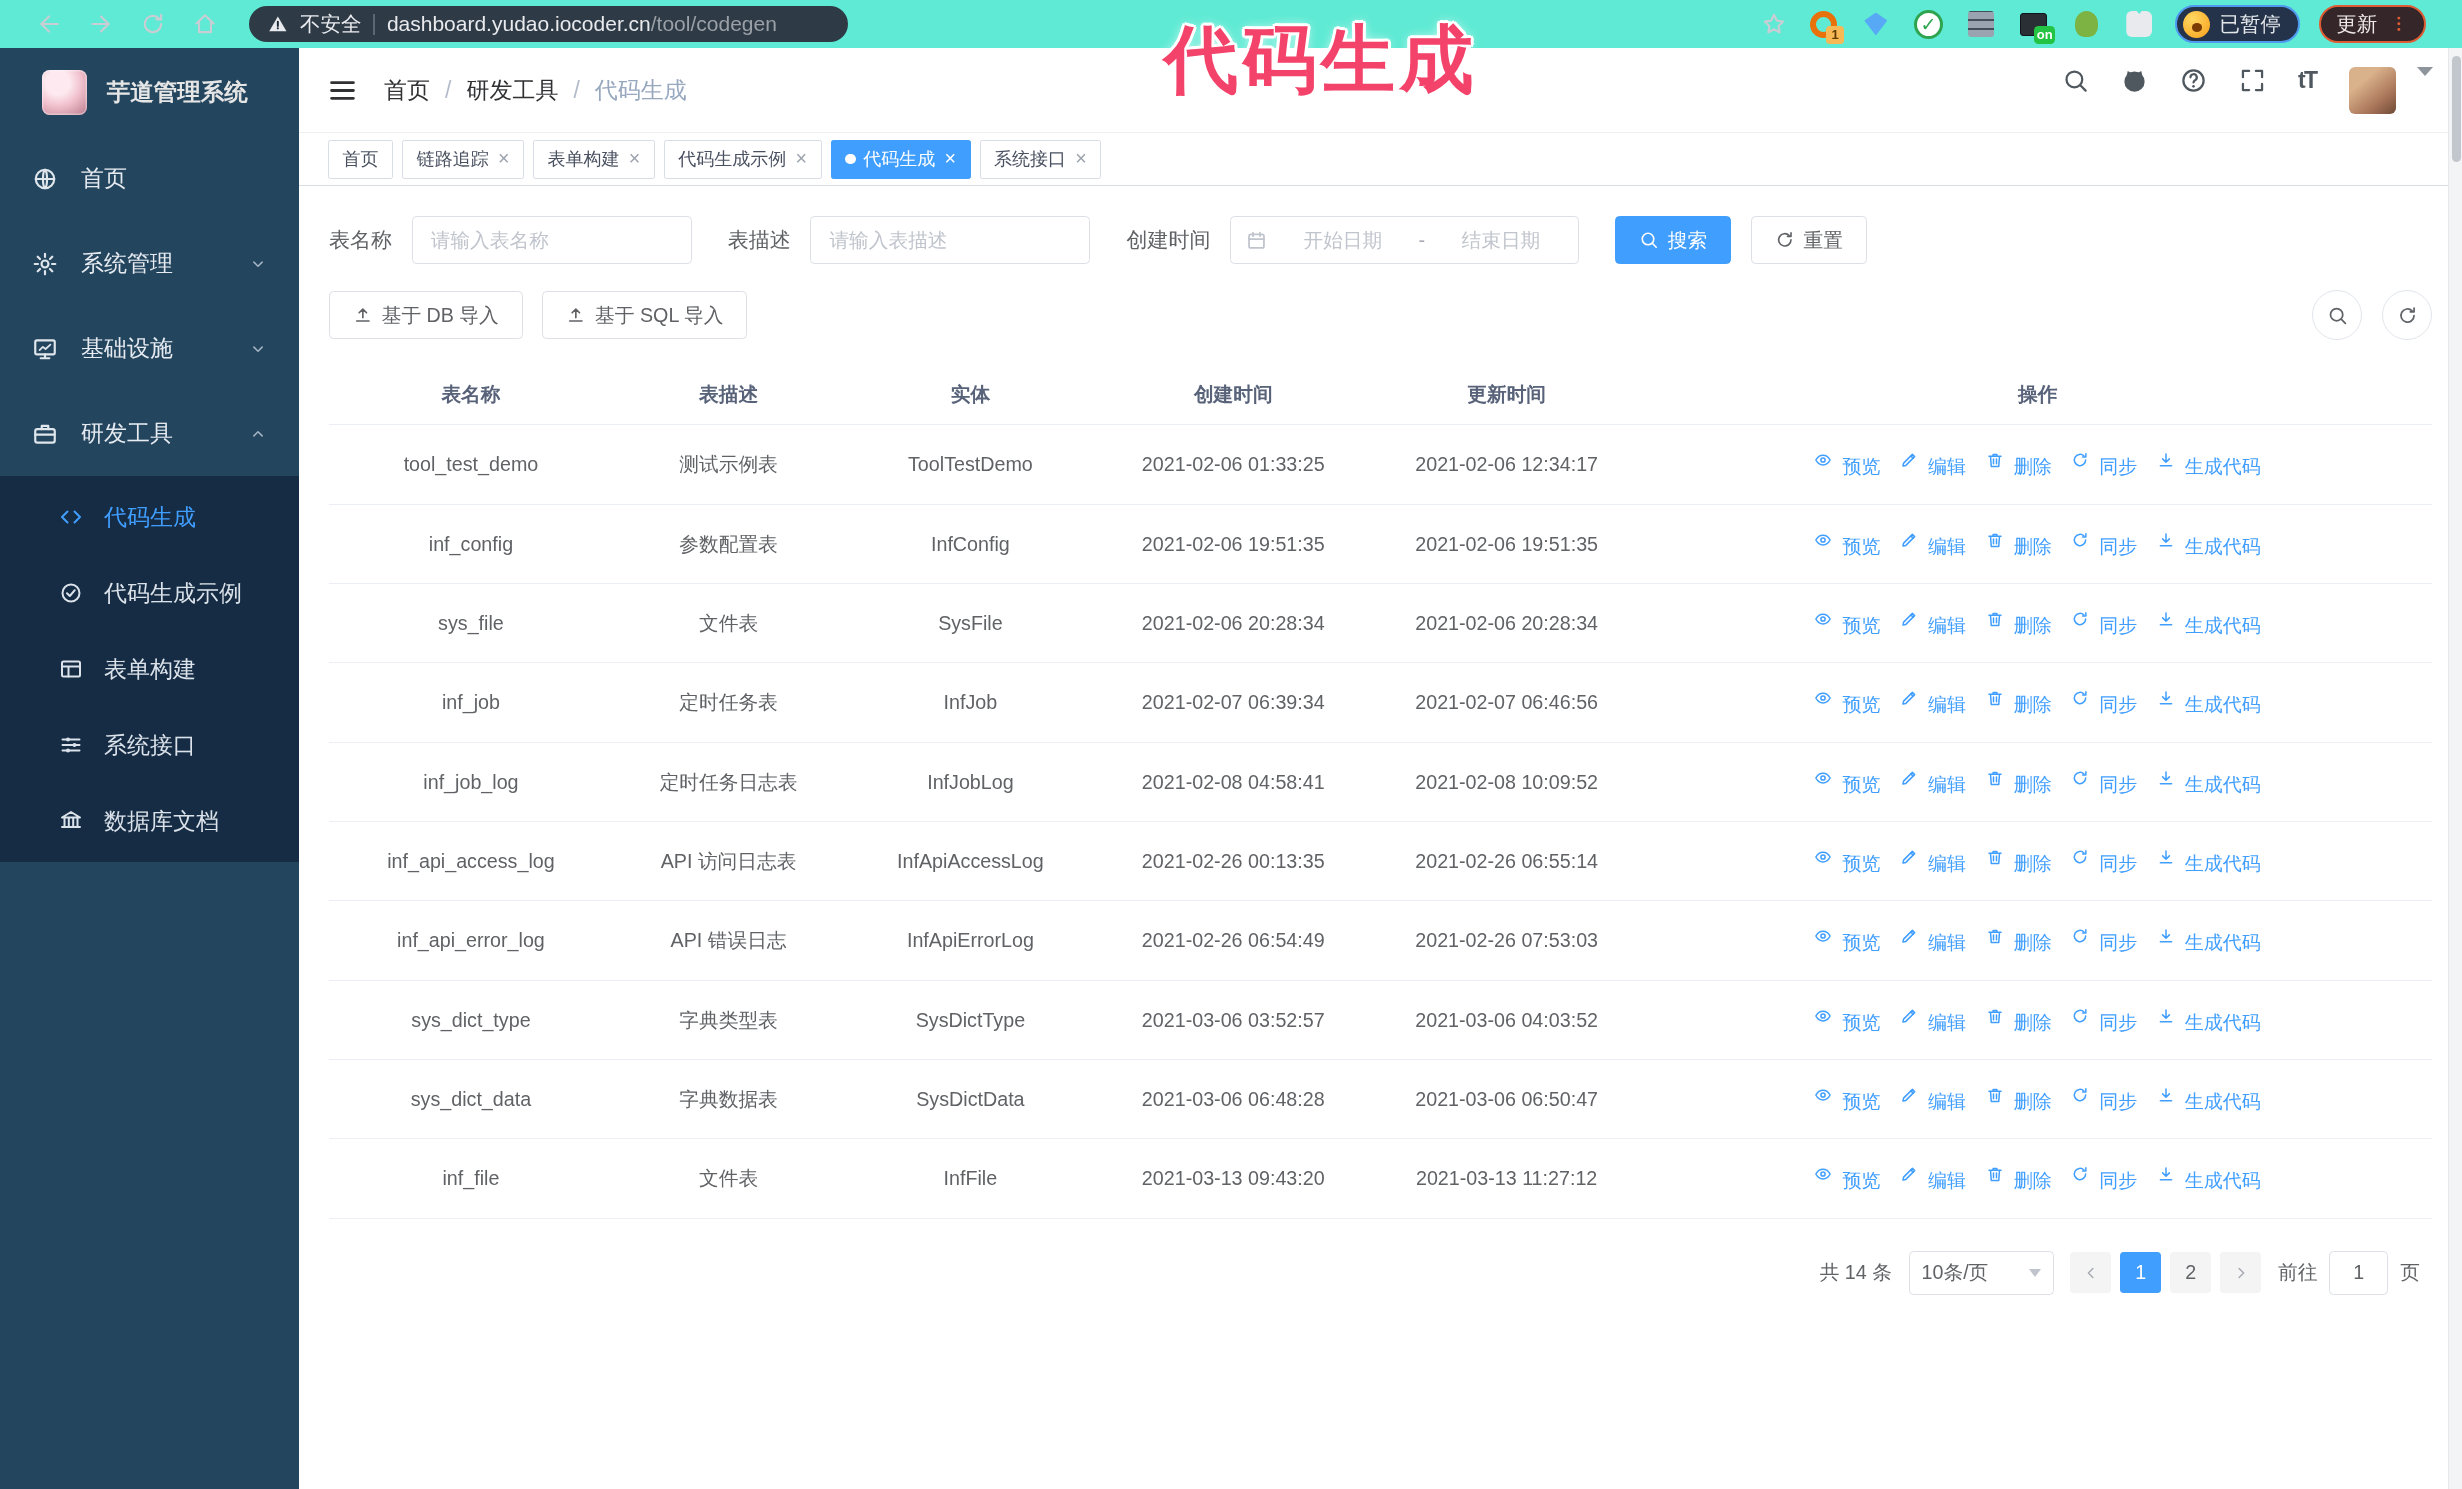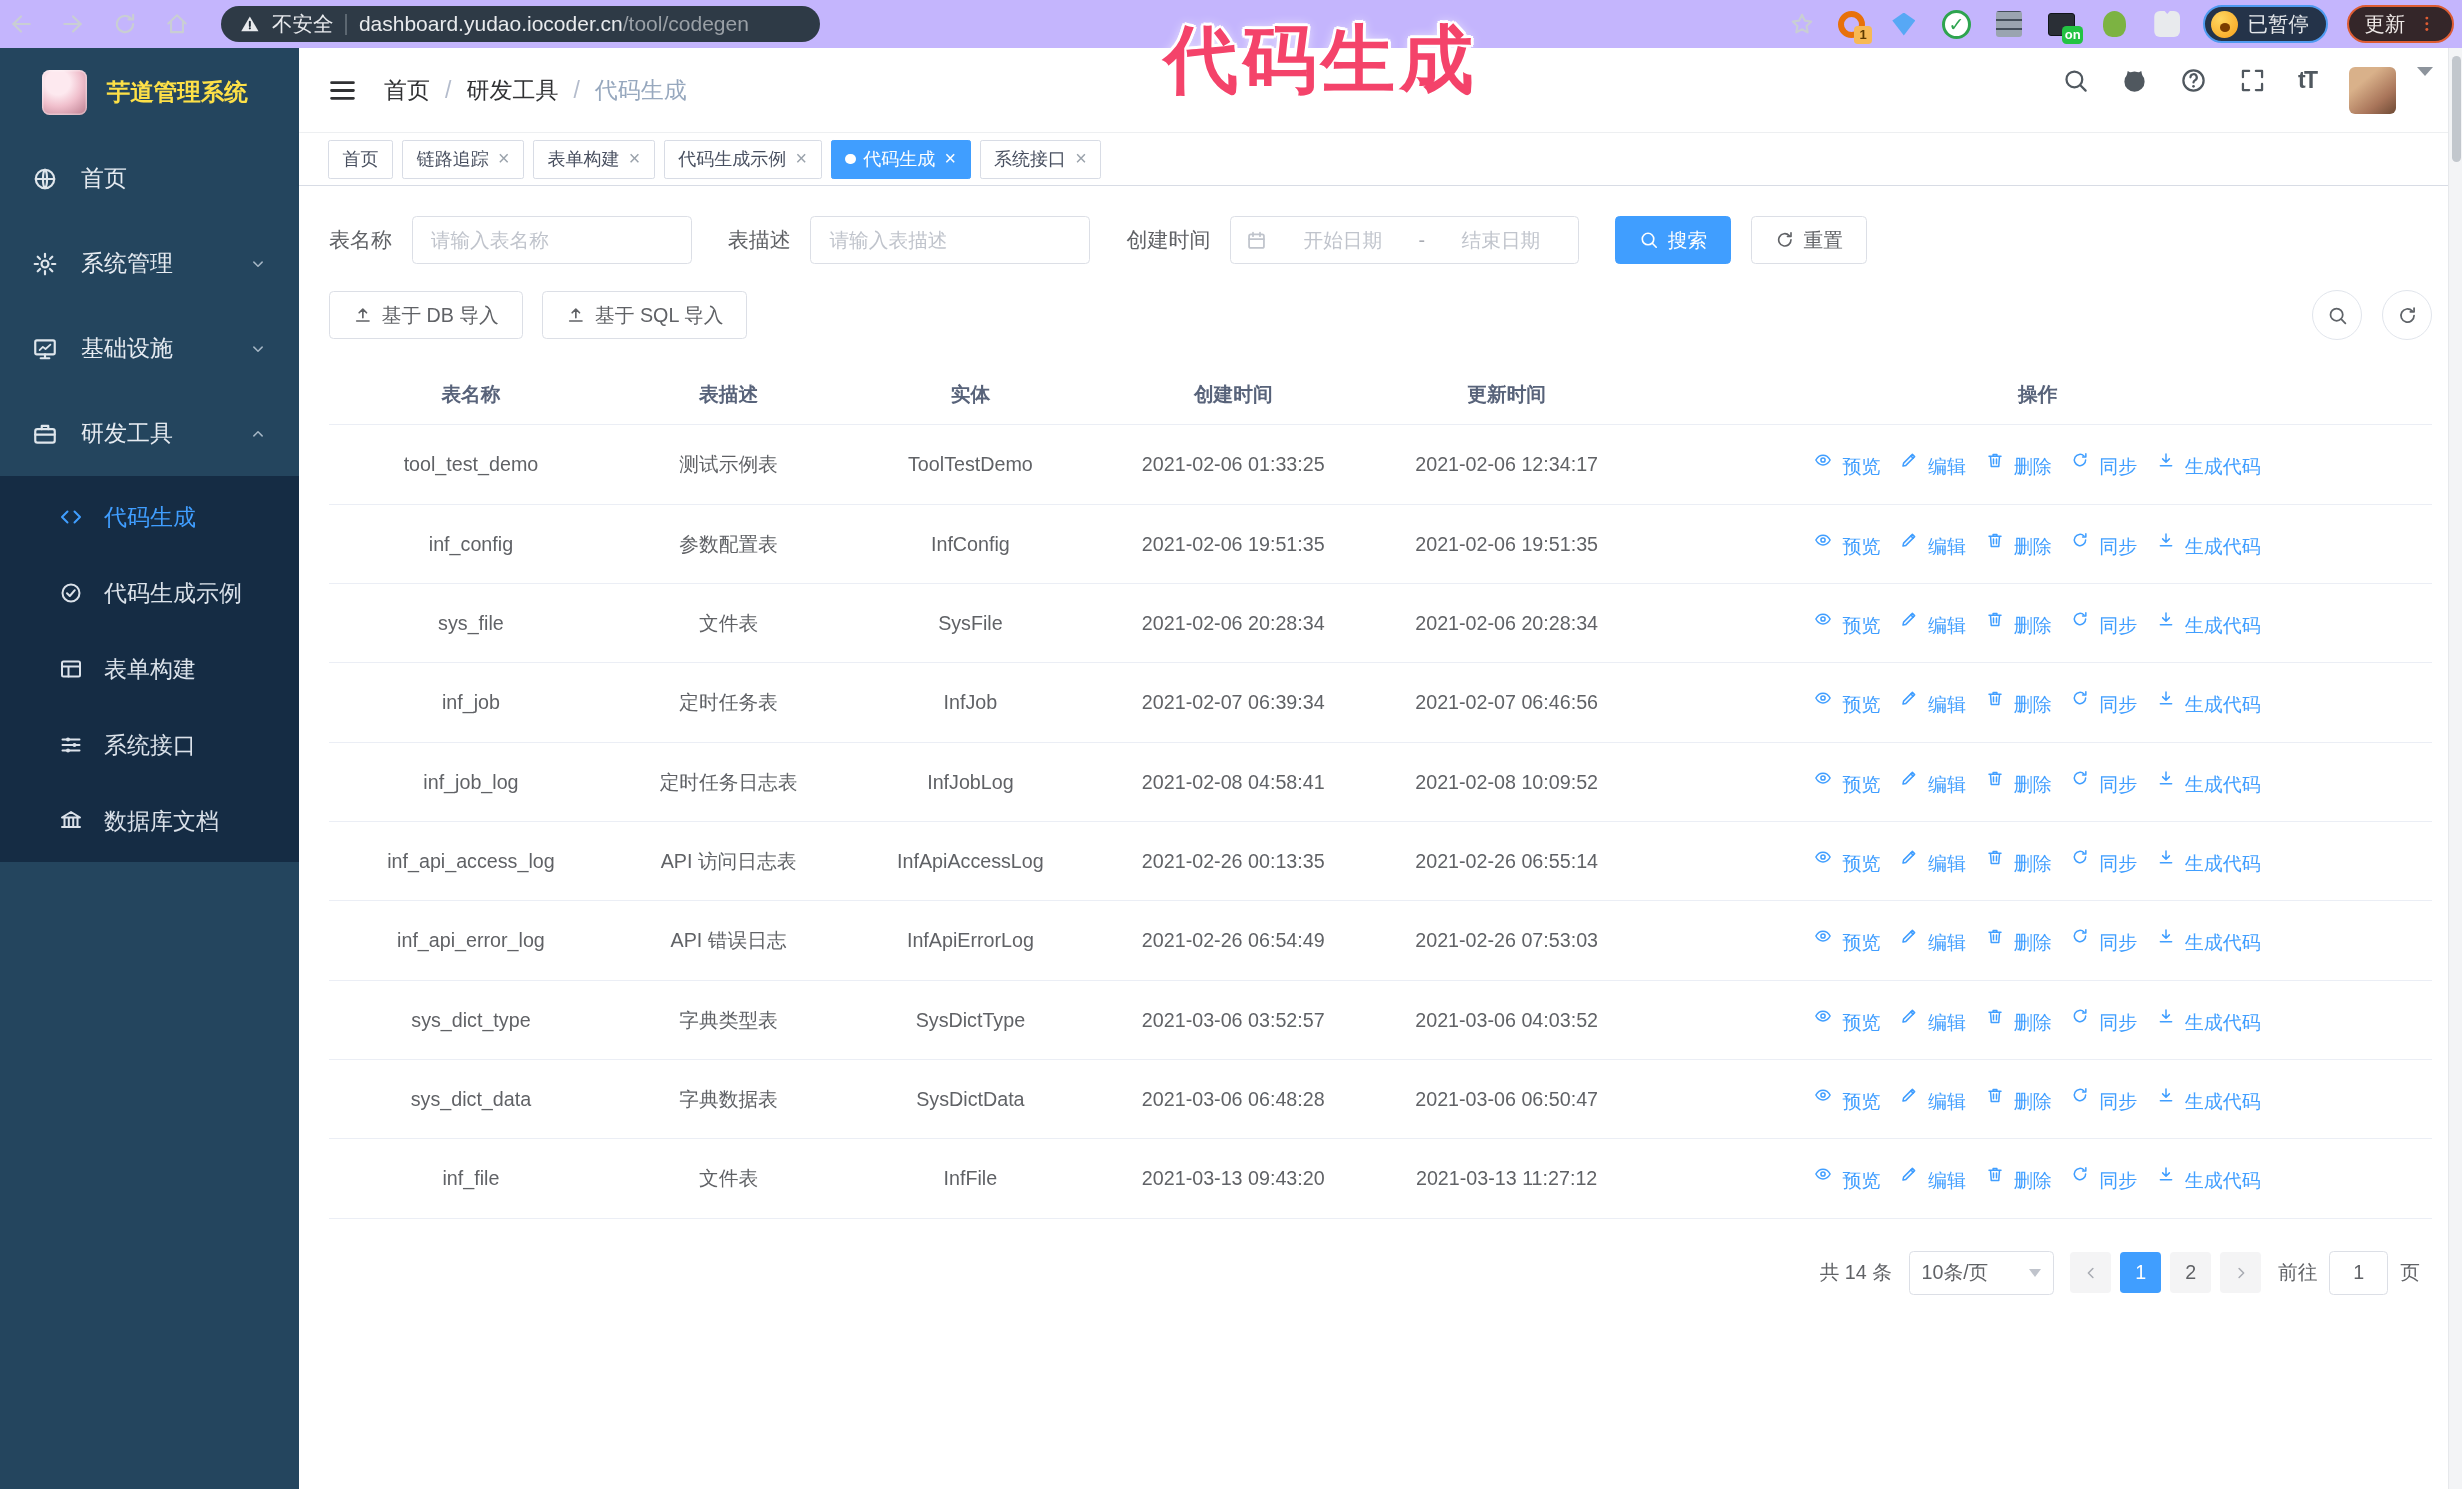--- a/index.html
+++ b/index.html
@@ -2,21 +2,21 @@
 <html style="font-size:12px"><head>
 <meta charset="utf-8">
 <style>
   *{margin:0;padding:0;box-sizing:border-box}
   html,body{width:2462px;height:1490px;overflow:hidden;background:#fff}
   .screen{position:relative;width:2462px;height:1490px;font-family:"Liberation Sans","DejaVu Sans",sans-serif;color:#303133}
   .ico{display:inline-flex;flex:none}
   .ico svg{width:100%;height:100%;fill:none;stroke:currentColor;stroke-width:2;stroke-linecap:round;stroke-linejoin:round}
 
   
-  .browser-bar{height:48px;background:#c4b5fd;display:flex;align-items:center;padding:0 8px;gap:26px}
+  .browser-bar{height:48px;background:#5eead4;display:flex;align-items:center;padding:0 36px;gap:26px}
   .browser-bar .navico{width:26px;height:26px;color:#c9ced4}
   .url-bar{height:36px;width:599px;background:#2e3a46;border-radius:18px;display:flex;align-items:center;padding:0 19.7px;gap:12px;margin-left:4.5px}
   .url-bar .ico{width:19.7px;height:19.7px;color:#e8eaed}
   .sec-label{font-size:20.5px;color:#e8eaed}
   .url-div{width:1.5px;height:21px;background:#5c6771}
   .url-text{font-size:21px;color:#e8eaed;white-space:nowrap}
   .url-text .path{color:#9aa0a6}
   .chrome-right{margin-left:auto;display:flex;align-items:center;gap:19.7px}
   .star{width:26px;height:26px;color:#c9ced4}
   .ext{position:relative;width:33px;height:33px;display:flex;align-items:center;justify-content:center}
@@ -39,21 +39,21 @@
 
   
   .overlay-title{position:absolute;left:1164px;top:10.6px;z-index:60;font-size:74px;font-weight:bold;letter-spacing:4.5px;color:#f4436a;pointer-events:none;
     text-shadow:-2.3px -2.3px 0 #fff,2.3px -2.3px 0 #fff,-2.3px 2.3px 0 #fff,2.3px 2.3px 0 #fff,0 -3px 0 #fff,0 3px 0 #fff,-3px 0 0 #fff,3px 0 0 #fff,0 0 12px rgba(255,255,255,.95)}
 
   
   .body{display:flex;height:1441px}
   .sidebar{width:299px;flex:none;background:#24455e;overflow:hidden}
   .logo-row{height:88px;display:flex;align-items:center;padding-left:42px;gap:19.7px}
   .logo-img{width:45px;height:45px;border-radius:7.6px;background:radial-gradient(circle at 35% 28%,#fde9ef 0 28%,#f0bfcc 55%,#b97a8c);box-shadow:inset 0 0 0 1.5px rgba(255,255,255,.35)}
-  .logo-title{font-size:23.5px;font-weight:bold;color:#fde047}
+  .logo-title{font-size:23.5px;font-weight:bold;color:#e5e5e5}
   .menu-item{height:85px;display:flex;align-items:center;gap:23px;padding:0 32px;font-size:23px;color:#e6ebf1;cursor:pointer}
   .menu-item>.ico{width:26px;height:26px;color:#dfe6ec}
   .menu-item .chev{width:18px;height:18px;margin-left:auto;color:#a5b6c5}
   .submenu{background:#152c44;padding:3px 0}
   .sub-item{height:76px;display:flex;align-items:center;gap:21px;padding:0 32px 0 59px;font-size:23px;color:#dbe2ea;cursor:pointer}
   .sub-item>.ico{width:24px;height:24px}
   .sub-item.active{color:#409eff}
   .main{flex:1;min-width:0;background:#fff;display:flex;flex-direction:column}
 
   

